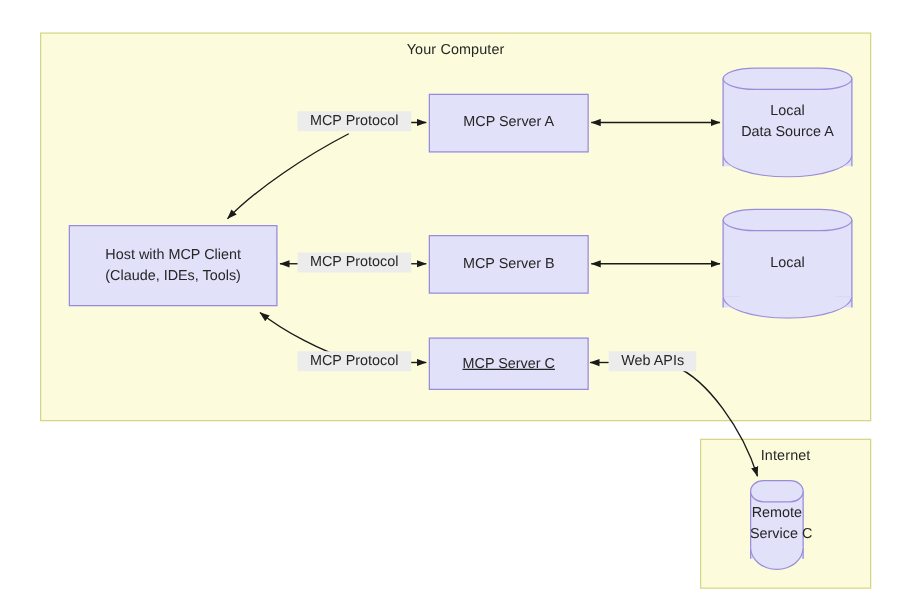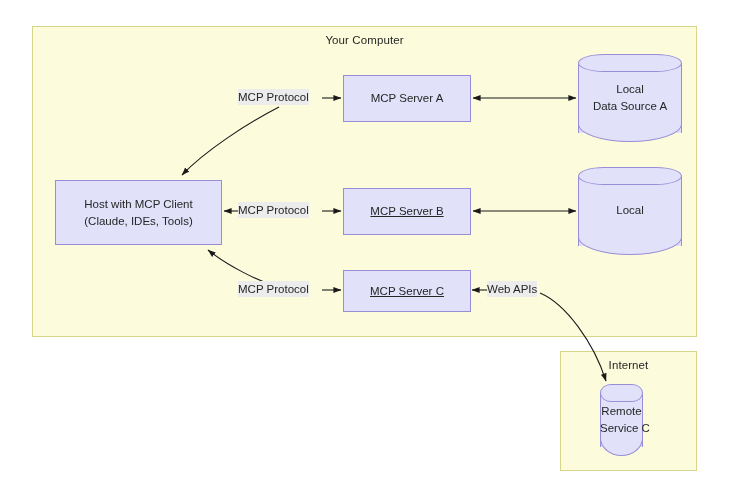--- a/index.html
+++ b/index.html
@@ -107,21 +107,21 @@
     white-space: nowrap;
     z-index: 3;
   }
 
   
   .edge-label {
     position: absolute;
     background: #ececec;
     font-size: 11.5px;
     color: #262626;
-    padding: 1px 0;
+    padding: 1px 10px;
     white-space: nowrap;
     line-height: 1.25;
     z-index: 4;
   }
 
   
   #edges {
     position: absolute;
     left: 0;
     top: 0;
@@ -181,21 +181,21 @@
 
   <div class="node-box" style="left:55px; top:168px; width:167px; height:65px;">
     <span>Host with MCP Client</span>
     <span>(Claude, IDEs, Tools)</span>
   </div>
 
   <div class="node-box" style="left:343px; top:63px; width:128px; height:47px;">
     <span>MCP Server A</span>
   </div>
 
-  <div class="node-box" style="left:343px; top:176px; width:128px; height:47px;text-decoration:underline;">
+  <div class="node-box" style="left:343px; top:176px; width:128px; height:47px;">
     <span>MCP Server B</span>
   </div>
 
   <div class="node-box" style="left:343px; top:258px; width:128px; height:42px;text-decoration:underline;">
     <span>MCP Server C</span>
   </div>
 
   <div class="cylinder" style="left:578px; top:42px; width:104px; height:88px;">
     <div class="cyl-body"></div>
     <div class="cyl-bottom"></div>

